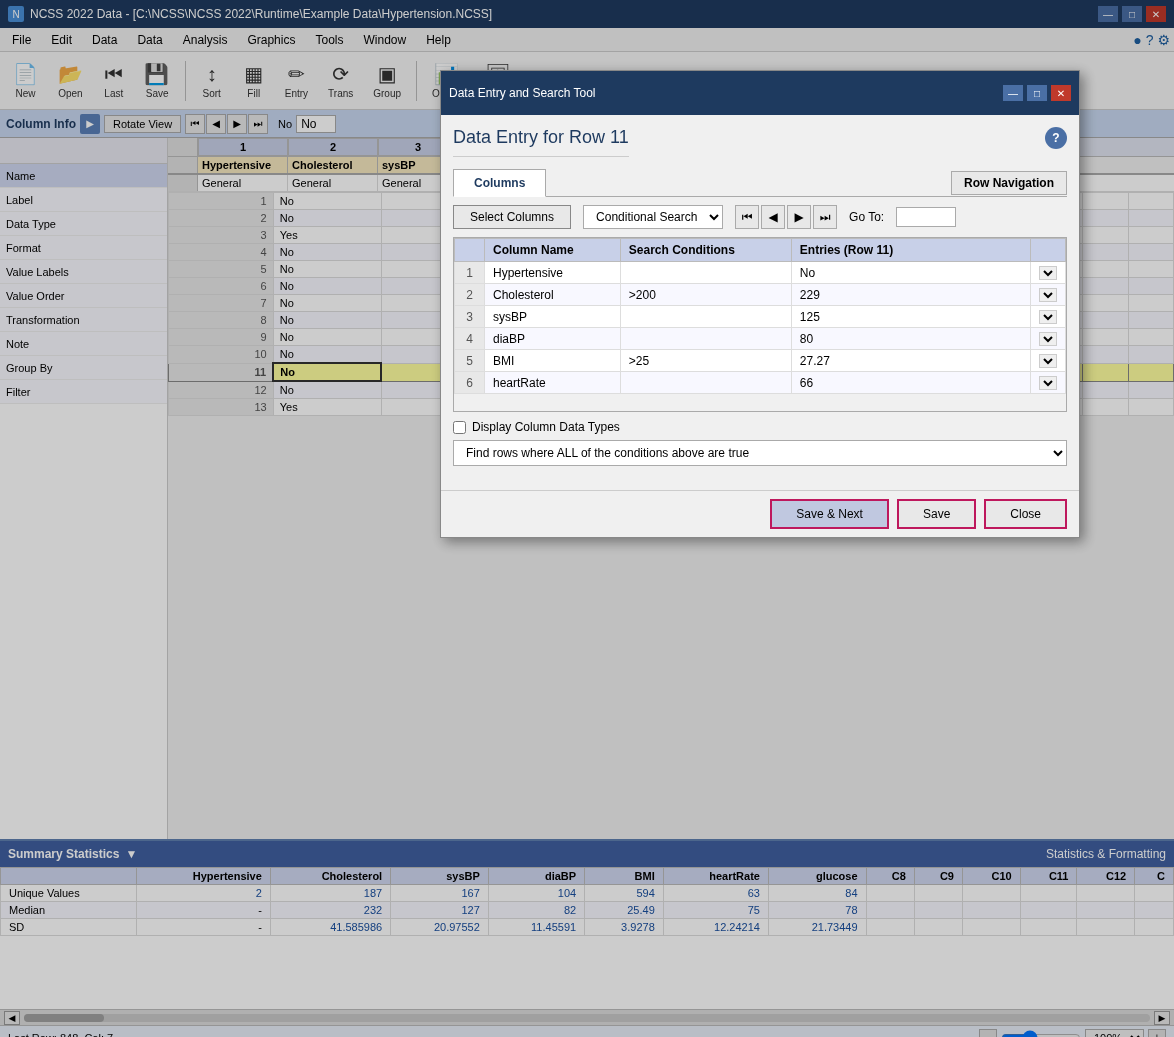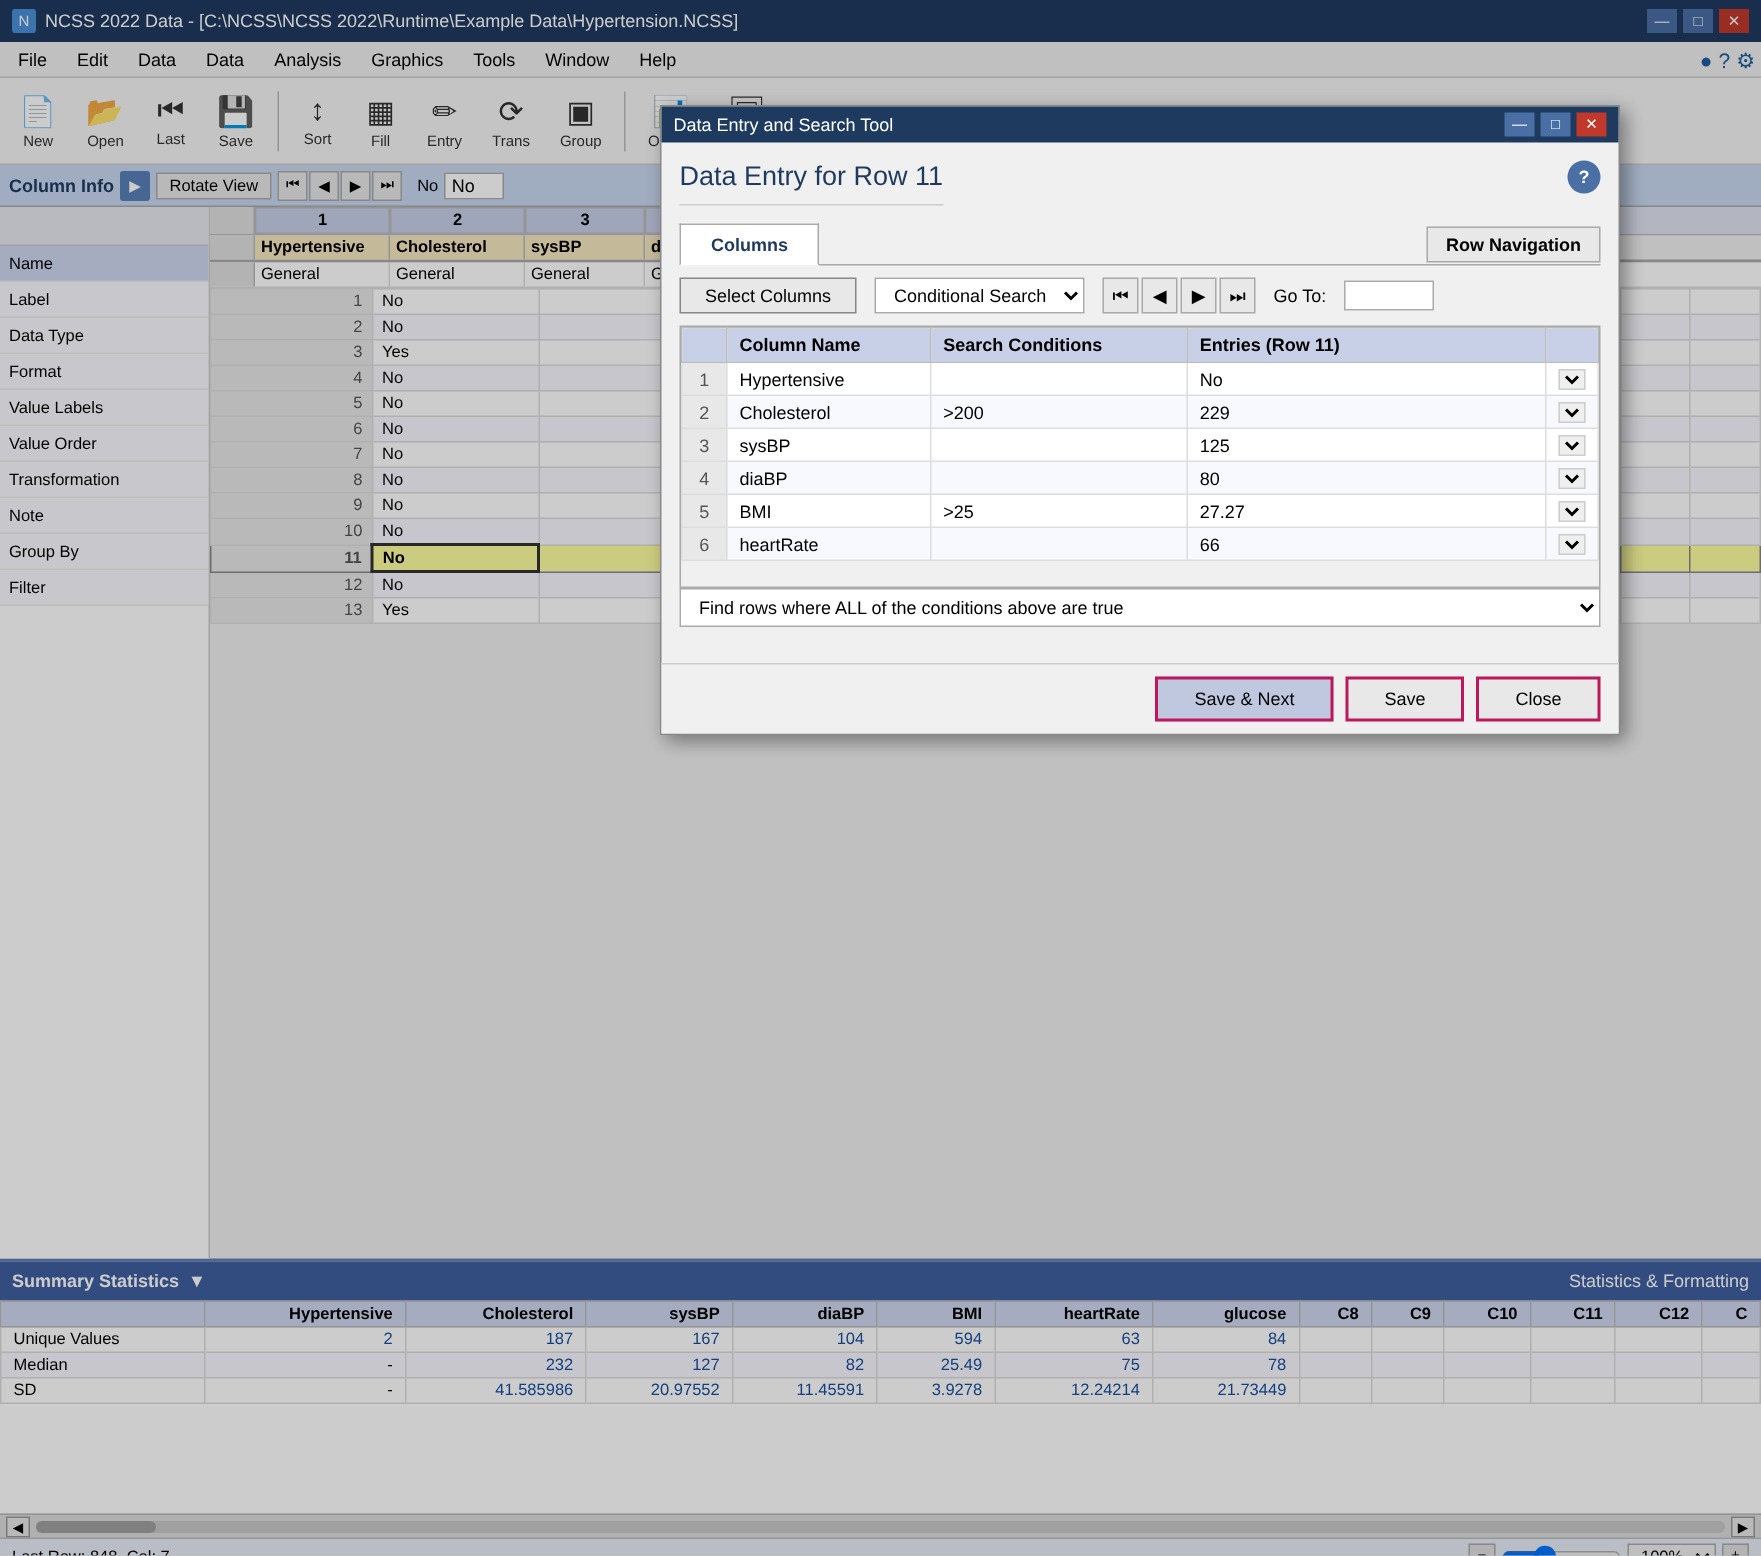--- a/index.html
+++ b/index.html
@@ -30,21 +30,21 @@
     .col-info-btn { width: 20px; height: 20px; background: #5a80b8; border: none; color: white; cursor: pointer; border-radius: 2px; font-size: 10px; display: flex; align-items: center; justify-content: center; }
     .rotate-btn { background: #e8e8e8; border: 1px solid #aaa; padding: 2px 8px; cursor: pointer; font-size: 11px; }
     .col-info-input { padding: 1px 4px; border: 1px solid #aaa; font-size: 12px; width: 40px; }
     .nav-buttons { display: flex; gap: 1px; }
     .nav-btn { width: 20px; height: 20px; background: #e8e8e8; border: 1px solid #aaa; cursor: pointer; font-size: 10px; display: flex; align-items: center; justify-content: center; }
 
     
     .main-area { display: flex; height: calc(1037px - 28px - 24px - 58px - 28px - 170px - 28px); }
 
     
-    .row-props { width: 140px; background: #fff; border-right: 1px solid #ccc; overflow: hidden; }
+    .row-props { width: 168px; background: #fff; border-right: 1px solid #ccc; overflow: hidden; }
     .row-props-header { background: #e8e8f0; border-bottom: 1px solid #ccc; height: 26px; display: flex; align-items: center; padding: 0 6px; }
     .row-prop-item { height: 24px; display: flex; align-items: center; padding: 0 6px; border-bottom: 1px solid #eee; font-size: 11px; background: #f9f9ff; }
     .row-prop-item.active { background: #d0d8f0; }
 
     
     .grid-container { flex: 1; overflow: hidden; display: flex; flex-direction: column; }
 
     .grid-scroll { overflow: auto; flex: 1; }
     table.data-grid { border-collapse: collapse; width: 100%; }
     table.data-grid td { border: 1px solid #ddd; padding: 2px 6px; font-size: 11px; white-space: nowrap; }
@@ -72,21 +72,21 @@
     
     .status-bar { background: #e8eef8; border-top: 1px solid #bbb; padding: 2px 8px; display: flex; justify-content: space-between; align-items: center; height: 24px; font-size: 11px; }
     .zoom-control { display: flex; align-items: center; gap: 4px; }
     .zoom-select { padding: 1px 4px; border: 1px solid #aaa; font-size: 11px; }
     .zoom-btn { width: 18px; height: 18px; background: #e0e0e0; border: 1px solid #aaa; cursor: pointer; font-size: 10px; display: flex; align-items: center; justify-content: center; }
     .zoom-slider { width: 80px; height: 8px; }
 
     
     .modal-overlay { position: fixed; top: 0; left: 0; width: 100%; height: 100%; background: rgba(0,0,0,0.2); z-index: 100; }
     .modal { position: absolute; top: 70px; left: 440px; width: 640px; background: #f0f0f0; border: 1px solid #888; box-shadow: 4px 4px 12px rgba(0,0,0,0.4); z-index: 200; }
-    .modal-title-bar { background: #1e3a5f; color: white; padding: 4px 8px; display: flex; align-items: center; justify-content: space-between; height: 24px; }
+    .modal-title-bar { background: #1e3a5f; color: white; padding: 4px 8px; display: flex; align-items: center; justify-content: space-between; height: 44px; }
     .modal-title-text { font-size: 12px; }
     .modal-controls { display: flex; gap: 4px; }
     .modal-ctrl-btn { width: 20px; height: 16px; background: #4a6fa5; border: none; color: white; cursor: pointer; font-size: 10px; display: flex; align-items: center; justify-content: center; }
     .modal-ctrl-btn.close { background: #c0392b; }
     .modal-body { padding: 12px; }
     .modal-main-title { font-size: 18px; color: #1e3a5f; font-weight: normal; margin-bottom: 12px; padding-bottom: 8px; border-bottom: 1px solid #ccc; }
     .modal-tab { padding: 6px 20px; background: #d0d8e8; border: 1px solid #aaa; cursor: pointer; font-size: 12px; border-bottom: none; }
     .modal-tab.active { background: white; border-bottom: 1px solid white; margin-bottom: -1px; font-weight: bold; color: #1e3a5f; }
     .modal-tabs-row { display: flex; align-items: center; border-bottom: 1px solid #aaa; margin-bottom: 8px; padding-bottom: 0; }
 
@@ -626,20 +626,24 @@
                 <td class="row-num">6</td>
                 <td>heartRate</td>
                 <td></td>
                 <td><input type="text" value="66" style="width: 100%; border: none; background: transparent; font-size: 12px;"></td>
                 <td><select style="width: 18px; font-size: 9px; border: 1px solid rgb(204, 204, 204);"><option>▼</option></select></td>
               </tr>
             </tbody>
         </table>
       </div>
 
+      <div class="checkbox-row">
+        <input type="checkbox" id="display-col-types" style="">
+        <label for="display-col-types">Display Column Data Types</label>
+      </div>
 
       <div class="filter-dropdown-row">
         <select class="filter-dropdown">
           <option>Find rows where ALL of the conditions above are true</option>
           <option>Find rows where ANY of the conditions above are true</option>
         </select>
       </div>
     </div>
 
     <div class="modal-footer">

